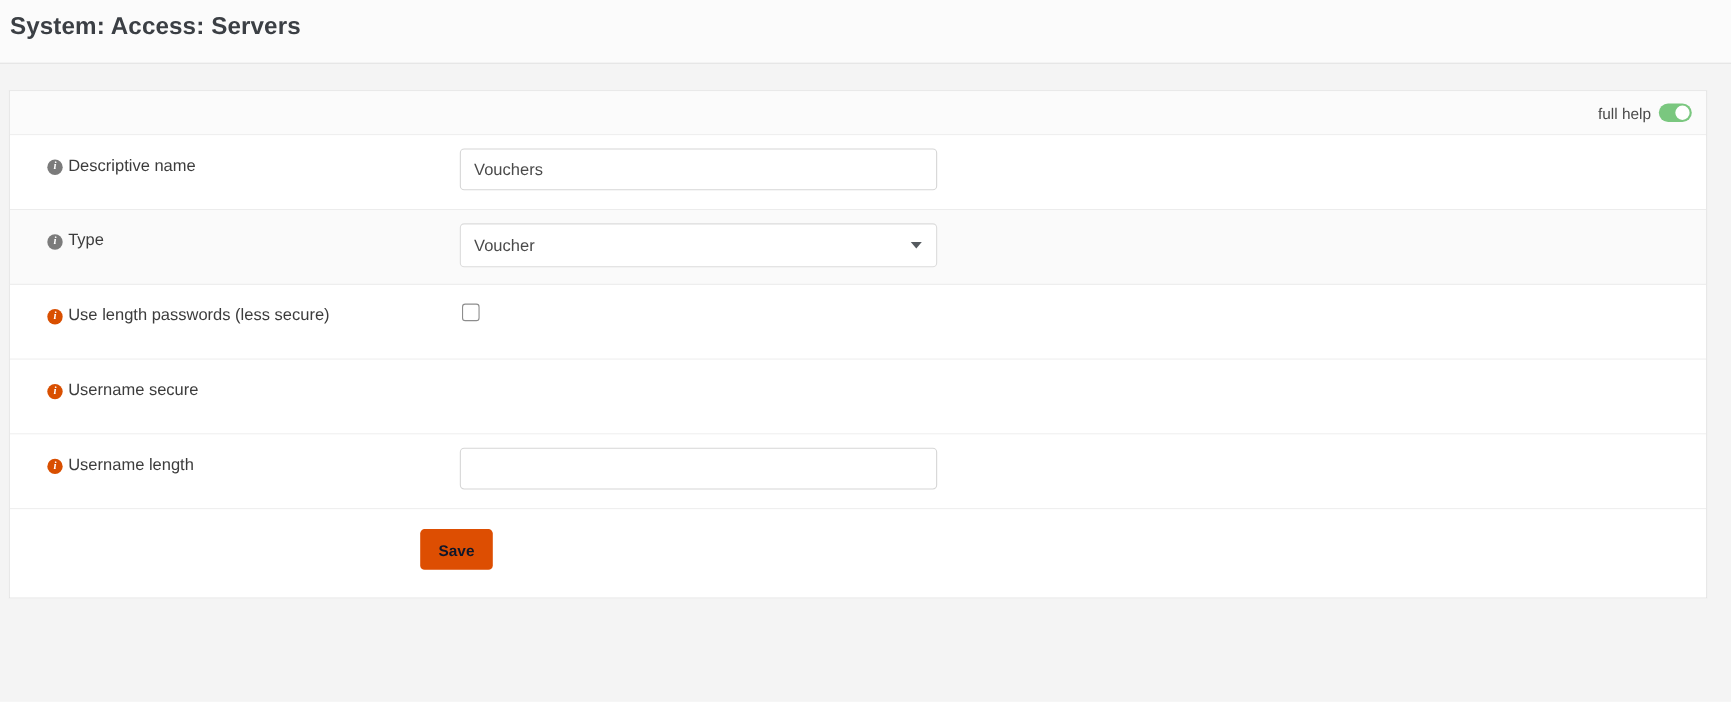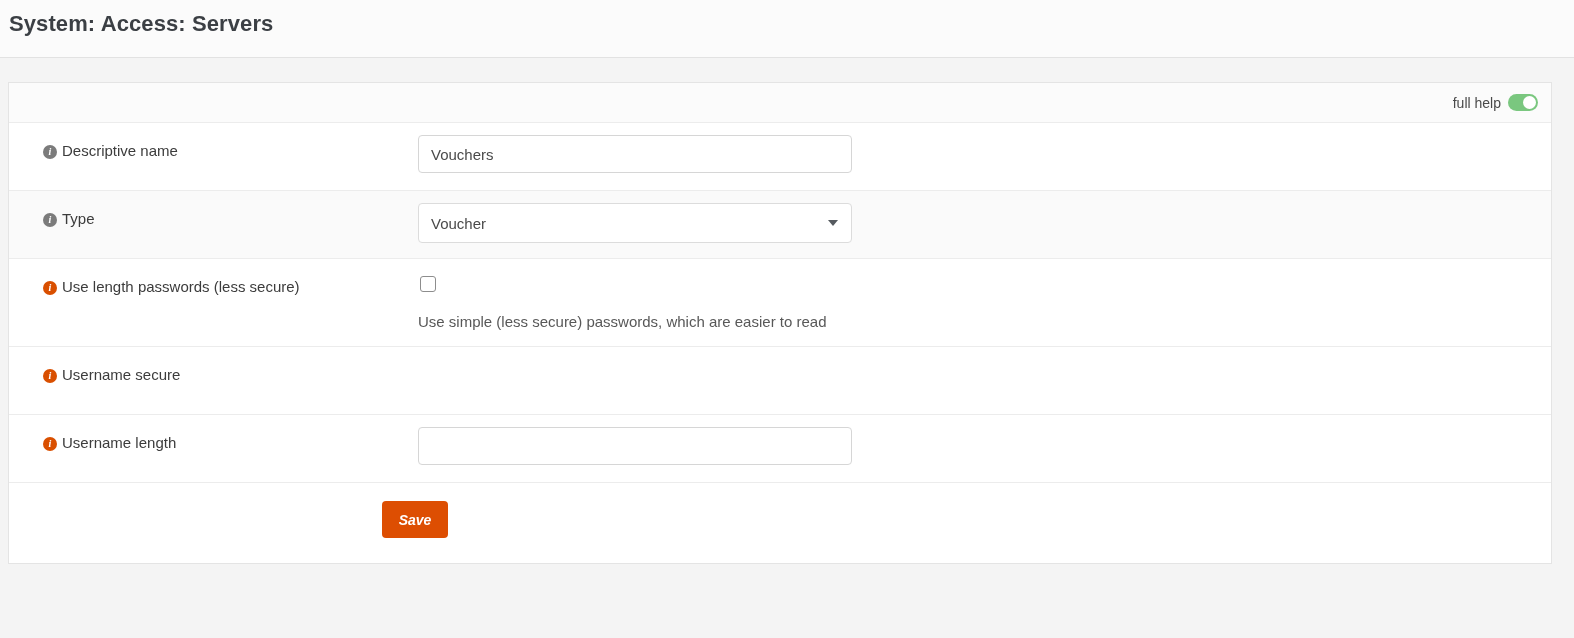--- a/index.html
+++ b/index.html
@@ -201,31 +201,30 @@
   .helptext.after-check { margin-top: 17px; }
 
   
   .save-row {
     background: #ffffff;
     padding: 18px 0 24px 373px;
     min-height: 80px;
   }
   .save-btn {
     background: #dd4e02;
-    color: #ffffff;
+    color: #0f172a;
     border: none;
     border-radius: 4px;
     font-family: "Liberation Sans", sans-serif;
     font-size: 14px;
     font-weight: bold;
     padding: 0 16px;
     height: 37px;
     min-width: 66px;
     cursor: pointer;
-    font-style: italic;
   }
 </style>
 </head>
 <body>
 
 <div class="titlebar">
   <div class="page-title">System: Access: Servers</div>
 </div>
 
 <div class="panel-wrap">
@@ -269,21 +268,20 @@
 
     <div class="form-row">
       <div class="label-cell">
         <span class="label-inner">
           <span class="info-icon accent">i</span>
           <span>Use length passwords (less secure)</span>
         </span>
       </div>
       <div class="field-cell">
         <span class="checkbox"></span>
-        <div class="helptext after-check">Use simple (less secure) passwords, which are easier to read</div>
       </div>
     </div>
 
     <div class="form-row">
       <div class="label-cell">
         <span class="label-inner">
           <span class="info-icon accent">i</span>
           <span>Username secure</span>
         </span>
       </div>

